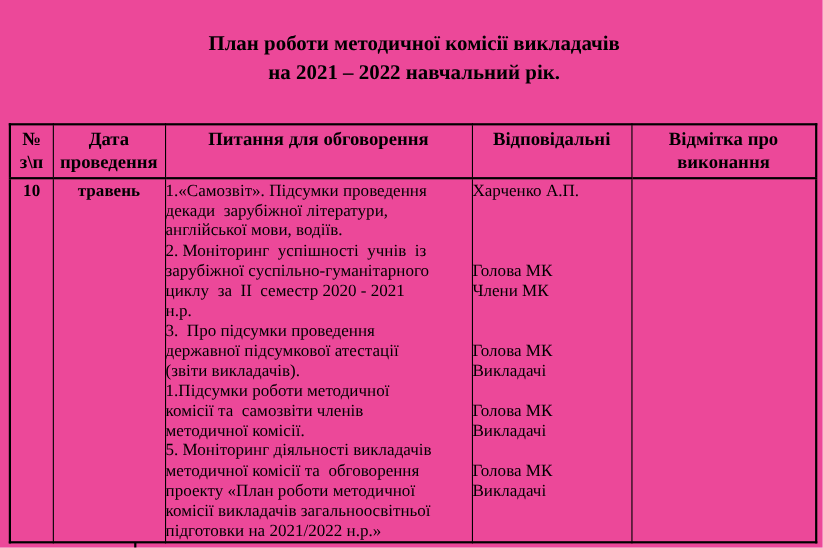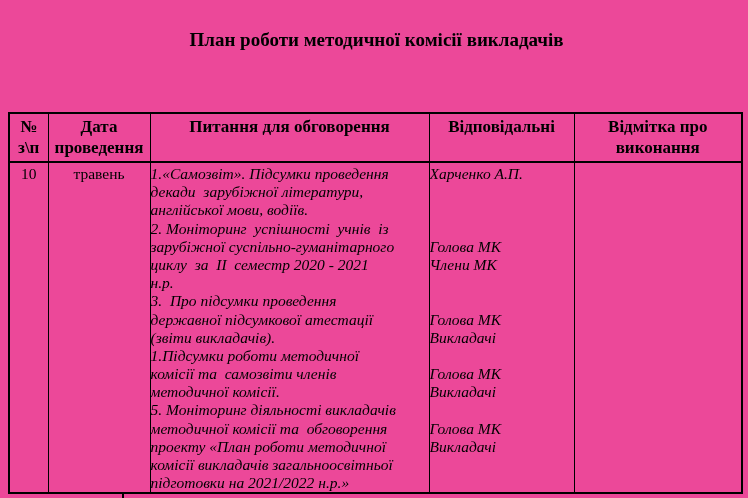--- a/index.html
+++ b/index.html
@@ -52,47 +52,48 @@
     white-space: pre-line;
     padding-top: 2px;
   }
   table.plan-table tbody td {
     padding-top: 2px;
     font-size: 15.5px;
   }
   .cell-center {
     text-align: center;
     line-height: 18.2px;
+    font-weight: bold;
   }
   .q-cell { padding-left: 5px; padding-right: 2px; }
   .r-cell { padding-left: 6px; padding-right: 2px; }
   .tline {
     height: 18.2px;
     line-height: 18.2px;
     font-size: 15.5px;
     white-space: pre;
     overflow: visible;
-    font-style: italic;
   }
   .next-row-stub {
     position: absolute;
     left: 122px;
     top: 493px;
     width: 2px;
     height: 5px;
     background: #000000;
   }
 </style>
 </head>
 <body>
 
 <div class="page">
 
   <div class="doc-title">
     <div>План роботи методичної комісії викладачів</div>
+    <div>на 2021 – 2022 навчальний рік.</div>
   </div>
 
   <table class="plan-table">
     <colgroup>
       <col style="width:39px">
       <col style="width:102px">
       <col style="width:279px">
       <col style="width:145px">
       <col style="width:168px">
     </colgroup>

